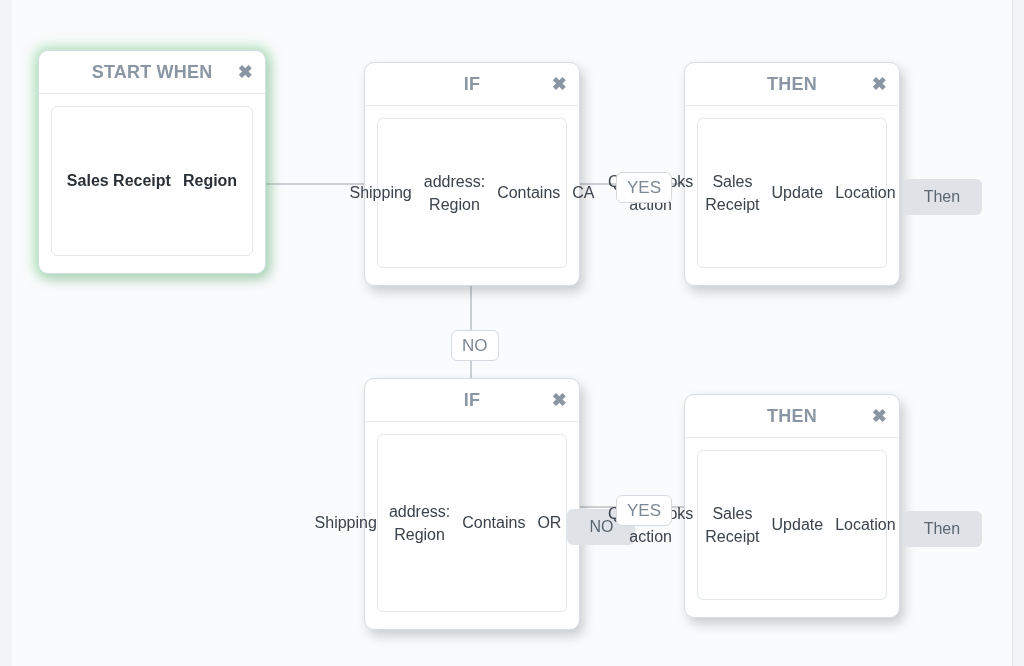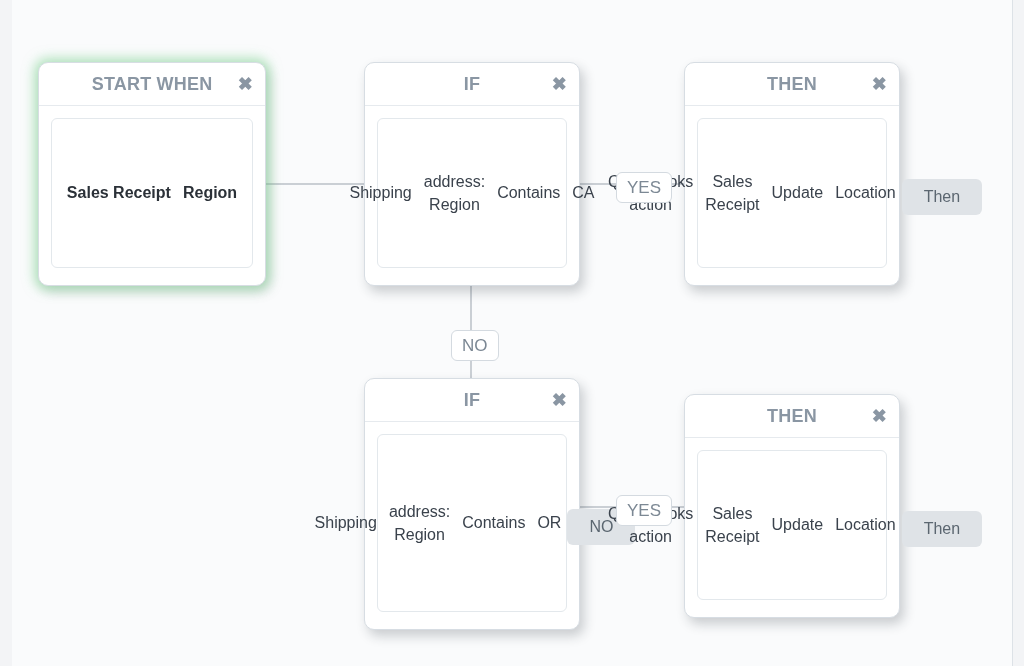--- a/index.html
+++ b/index.html
@@ -101,21 +101,21 @@
     border: 1px solid #d4dae0;
     border-radius: 6px;
     color: #7c8894;
     font-size: 17px;
     line-height: 1;
     padding: 6px 10px;
     text-align: center;
   }
 
   
-  #n-start { left: 26px;  top: 62px;  width: 228px; height: 224px; }
+  #n-start { left: 26px;  top: 50px;  width: 228px; height: 224px; }
   #n-start .body { height: 150px; }
 
   #n-if1   { left: 352px; top: 62px;  width: 216px; height: 224px; }
   #n-if1 .body { height: 150px; }
 
   #n-then1 { left: 672px; top: 62px;  width: 216px; height: 224px; }
   #n-then1 .body { height: 150px; }
 
   #n-if2   { left: 352px; top: 378px; width: 216px; height: 252px; }
   #n-if2 .body { height: 178px; }

